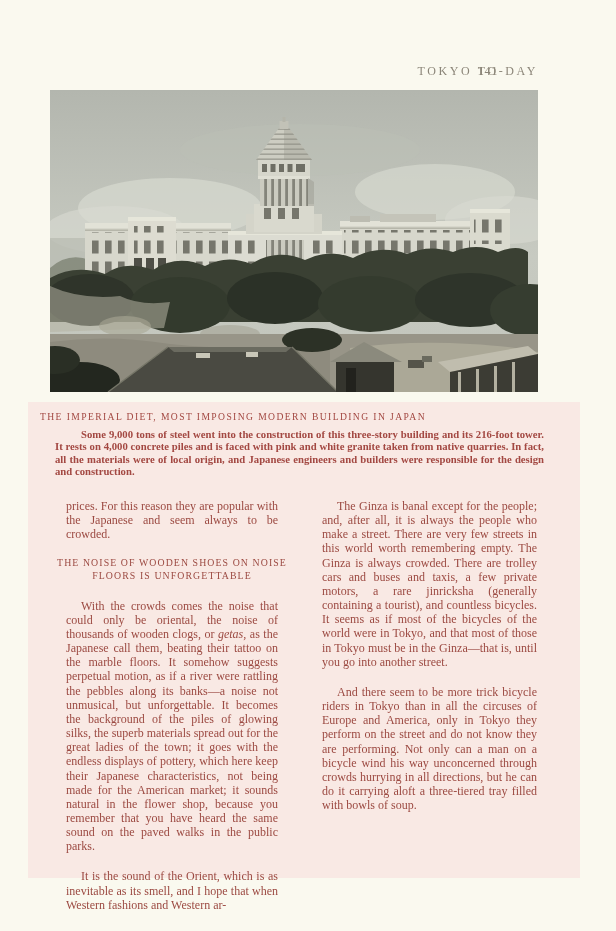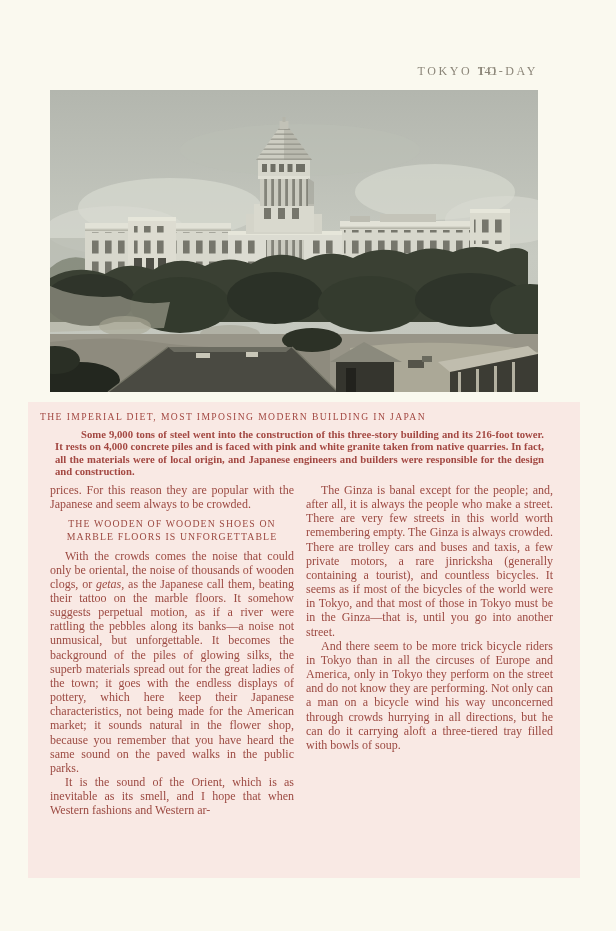--- a/index.html
+++ b/index.html
@@ -37,21 +37,21 @@
     font-size:10.7px;line-height:12.4px;text-align:justify;text-indent:26px;
     color:var(--accent_ink);
     font-weight:bold;
   }
   .col{
     position:absolute;top:483px;font-size:12px;line-height:14.15px;
     text-align:justify;color:var(--ink);
   }
   .col-left{left:50px;width:244px;}
   .col-right{left:306px;width:247px;}
-  .body-p{margin:0;text-indent:0;}
+  .body-p{margin:16px;text-indent:0;}
   .body-p.indent{text-indent:15px;}
   .col-subhead{
     margin:7px 4px 5px;font-size:9.8px;line-height:12.6px;letter-spacing:1.1px;
     text-align:center;font-weight:normal;color:var(--ink);
   }
 </style>
 </head>
 <body>
 
 <div class="header-title">TOKYO TO-DAY</div>
@@ -180,20 +180,20 @@
 
 <div class="credit">Photograph from William R. Castle, Jr.</div>
 
 <div class="tint-box"></div>
 
 <h2 class="cap-head">THE IMPERIAL DIET, MOST IMPOSING MODERN BUILDING IN JAPAN</h2>
 <p class="cap-body">Some 9,000 tons of steel went into the construction of this three-story building and its 216-foot tower.  It rests on 4,000 concrete piles and is faced with pink and white granite taken from native quarries.  In fact, all the materials were of local origin, and Japanese engineers and builders were responsible for the design and construction.</p>
 
 <div class="col col-left">
     <p class="body-p">prices.  For this reason they are popular with the Japanese and seem always to be crowded.</p>
-    <h3 class="col-subhead">THE WOODEN OF WOODEN SHOES ON MARBLE FLOORS IS UNFORGETTABLE</h3>
+    <h3 class="col-subhead">THE NOISE OF WOODEN SHOES ON NOISE FLOORS IS UNFORGETTABLE</h3>
     <p class="body-p indent">With the crowds comes the noise that could only be oriental, the noise of thousands of wooden clogs, or <i>getas</i>, as the Japanese call them, beating their tattoo on the marble floors.  It somehow suggests perpetual motion, as if a river were rattling the pebbles along its banks—a noise not unmusical, but unforgettable.  It becomes the background of the piles of glowing silks, the superb materials spread out for the great ladies of the town; it goes with the endless displays of pottery, which here keep their Japanese characteristics, not being made for the American market; it sounds natural in the flower shop, because you remember that you have heard the same sound on the paved walks in the public parks.</p>
     <p class="body-p indent">It is the sound of the Orient, which is as inevitable as its smell, and I hope that when Western fashions and Western ar-</p>
   </div>
 <div class="col col-right">
     <p class="body-p indent">The Ginza is banal except for the people; and, after all, it is always the people who make a street.  There are very few streets in this world worth remembering empty.  The Ginza is always crowded. There are trolley cars and buses and taxis, a few private motors, a rare jinricksha (generally containing a tourist), and countless bicycles.  It seems as if most of the bicycles of the world were in Tokyo, and that most of those in Tokyo must be in the Ginza—that is, until you go into another street.</p>
     <p class="body-p indent">And there seem to be more trick bicycle riders in Tokyo than in all the circuses of Europe and America, only in Tokyo they perform on the street and do not know they are performing.  Not only can a man on a bicycle wind his way unconcerned through crowds hurrying in all directions, but he can do it carrying aloft a three-tiered tray filled with bowls of soup.</p>
   </div>
 
 </body></html>

